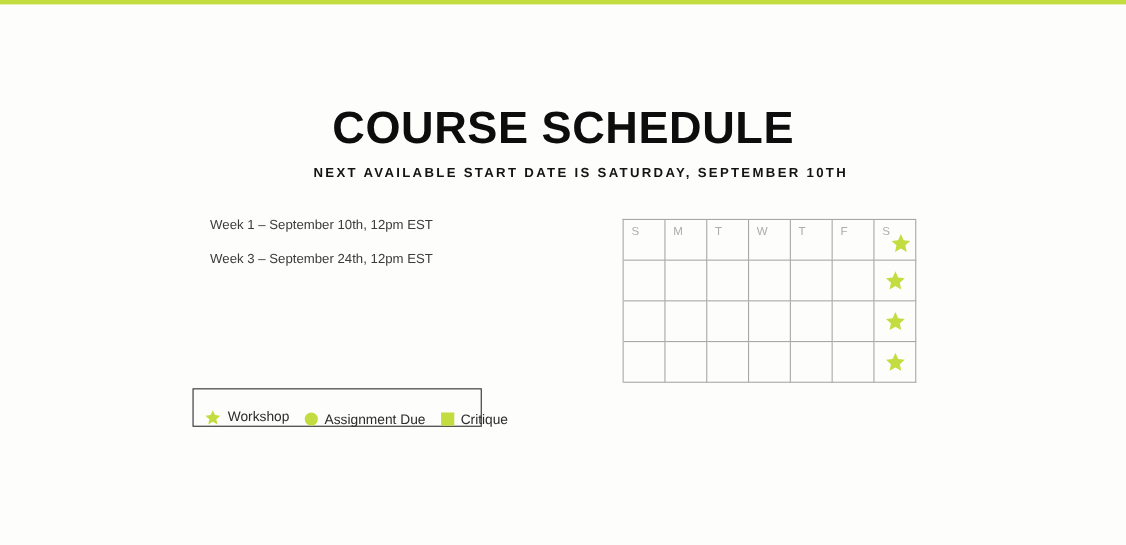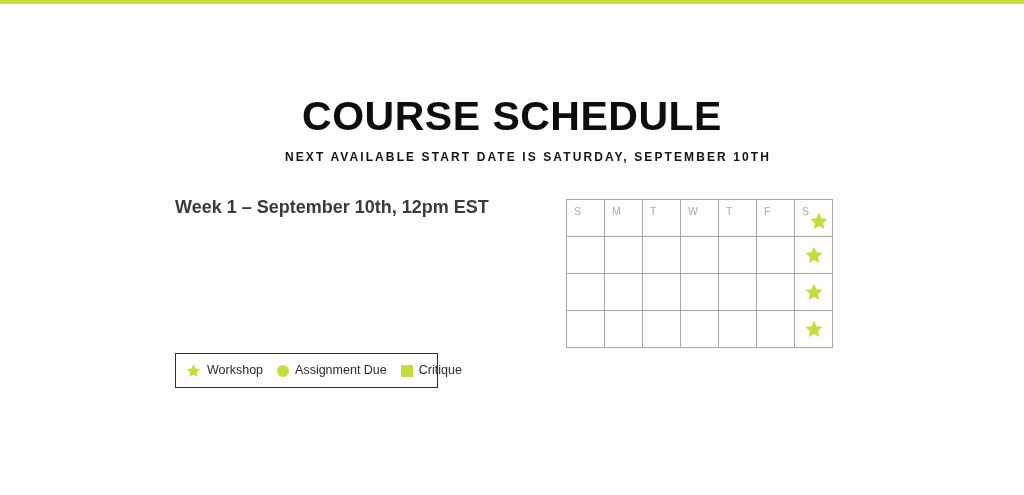--- a/index.html
+++ b/index.html
@@ -52,37 +52,38 @@
     color: #141414;
     line-height: 1;
     white-space: nowrap;
   }
   .weeks {
     position: absolute;
     left: 175px;
     top: 198px;
   }
   .week-line {
-    font-size: 18px;
+    font-size: 12px;
     color: #3b3b3b;
     line-height: 1;
     margin-bottom: 18.5px;
     white-space: nowrap;
-    font-weight: bold;
+    font-weight: normal;
+    margin-left: 16px;
   }
   .legend-box {
     position: absolute;
     left: 175px;
     top: 353px;
     width: 263px;
     height: 35px;
     border: 1.6px solid #2e2e2e;
     box-sizing: border-box;
     display: flex;
-    align-items: center;
+    align-items: flex-end;
     padding-left: 10px;
   }
   .legend-item {
     display: flex;
     align-items: center;
     margin-right: 14px;
     white-space: nowrap;
   }
   .legend-item .lg-label {
     font-size: 12.5px;
@@ -171,20 +172,21 @@
 
 <div id="page">
 
   <div class="top-accent"></div>
 
   <div class="title">COURSE SCHEDULE</div>
   <div class="subtitle">NEXT AVAILABLE START DATE IS SATURDAY, SEPTEMBER 10TH</div>
 
   <div class="weeks">
     <div class="week-line">Week 1 – September 10th, 12pm EST</div>
+    <div class="week-line">Week 3 – September 24th, 12pm EST</div>
   </div>
 
   <div class="legend-box">
 
     <div class="legend-item">
       <span class="shape-star">
         <svg viewBox="0 0 24 24" width="15" height="15" aria-hidden="true">
           <polygon points="12,1.5 15.2,8.6 22.8,9.5 17.1,14.6 18.7,22.2 12,18.3 5.3,22.2 6.9,14.6 1.2,9.5 8.8,8.6" fill="#c3dc3f"></polygon>
         </svg>
       </span>

